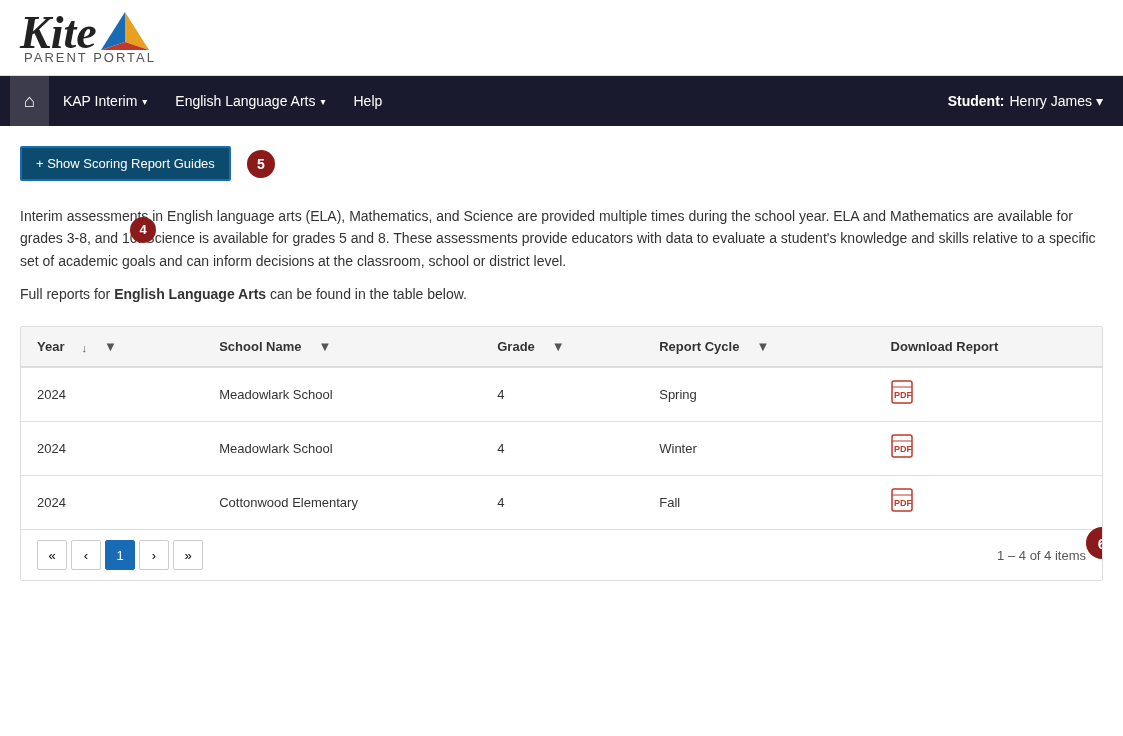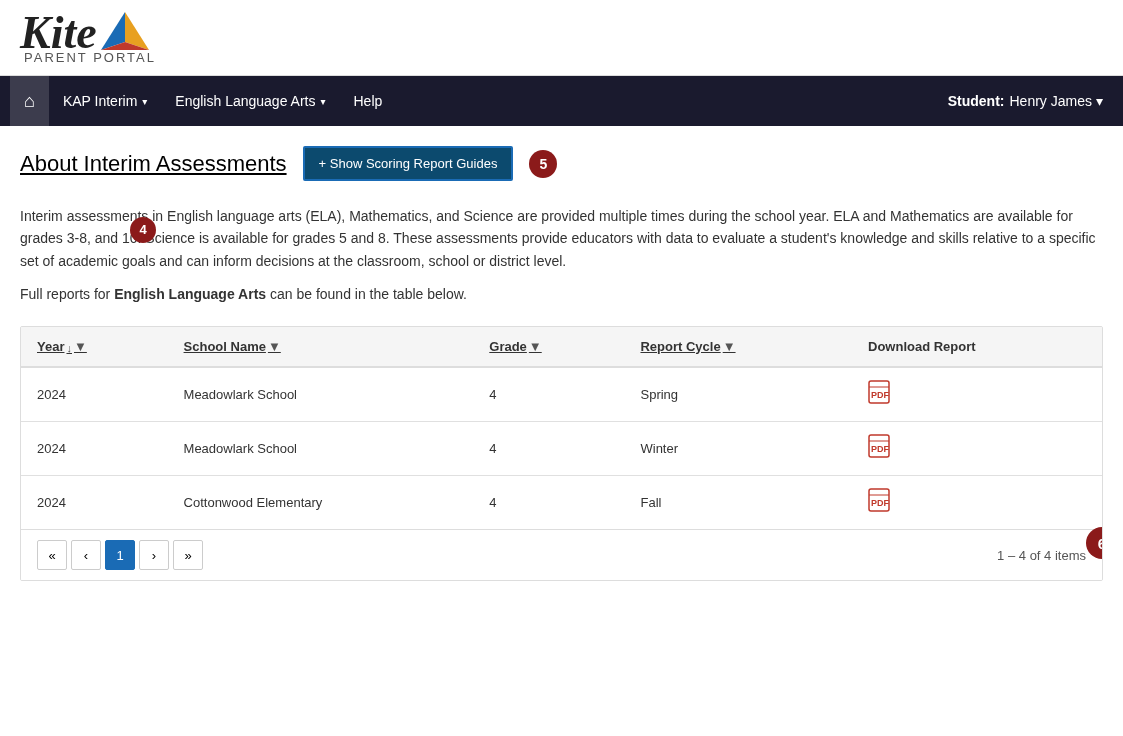--- a/index.html
+++ b/index.html
@@ -160,22 +160,21 @@
       padding: 12px 16px;
       text-align: left;
       font-weight: bold;
       font-size: 13px;
       color: #333;
       white-space: nowrap;
     }
     thead th .col-header {
       display: flex;
       align-items: flex-end;
-      gap: 2px;
-      text-decoration: underline;
+      gap: 17px;
     }
     .sort-icon {
       font-size: 11px;
       color: #555;
     }
     .filter-icon {
       font-size: 13px;
       color: #555;
       cursor: pointer;
     }
@@ -273,21 +272,20 @@
   <div class="navbar-right">
     <span class="student-label">Student:</span>
     <span class="student-name">Henry James</span>
     <span style="margin-left:4px;">▾</span>
   </div>
 </nav>
 
 <div class="content">
 
   <div class="page-title-row">
-    <h1 class="page-title">About Interim Assessments</h1>
     <button class="show-guides-btn">+ Show Scoring Report Guides</button>
     <span class="badge">5</span>
   </div>
 
 
   <div class="info-para">
     <span>Interim assessments in English language arts (ELA), Mathematics, and Science are provided multiple times during the school year. ELA and Mathematics are available for grades 3-8, and 10. Science is available for grades 5 and 8. These assessments provide educators with data to evaluate a student's knowledge and skills relative to a specific set of academic goals and can inform decisions at the classroom, school or district level.</span>
     <span class="badge-inline" style="position:absolute; left:108px; top:12px;">4</span>
   </div>
 

